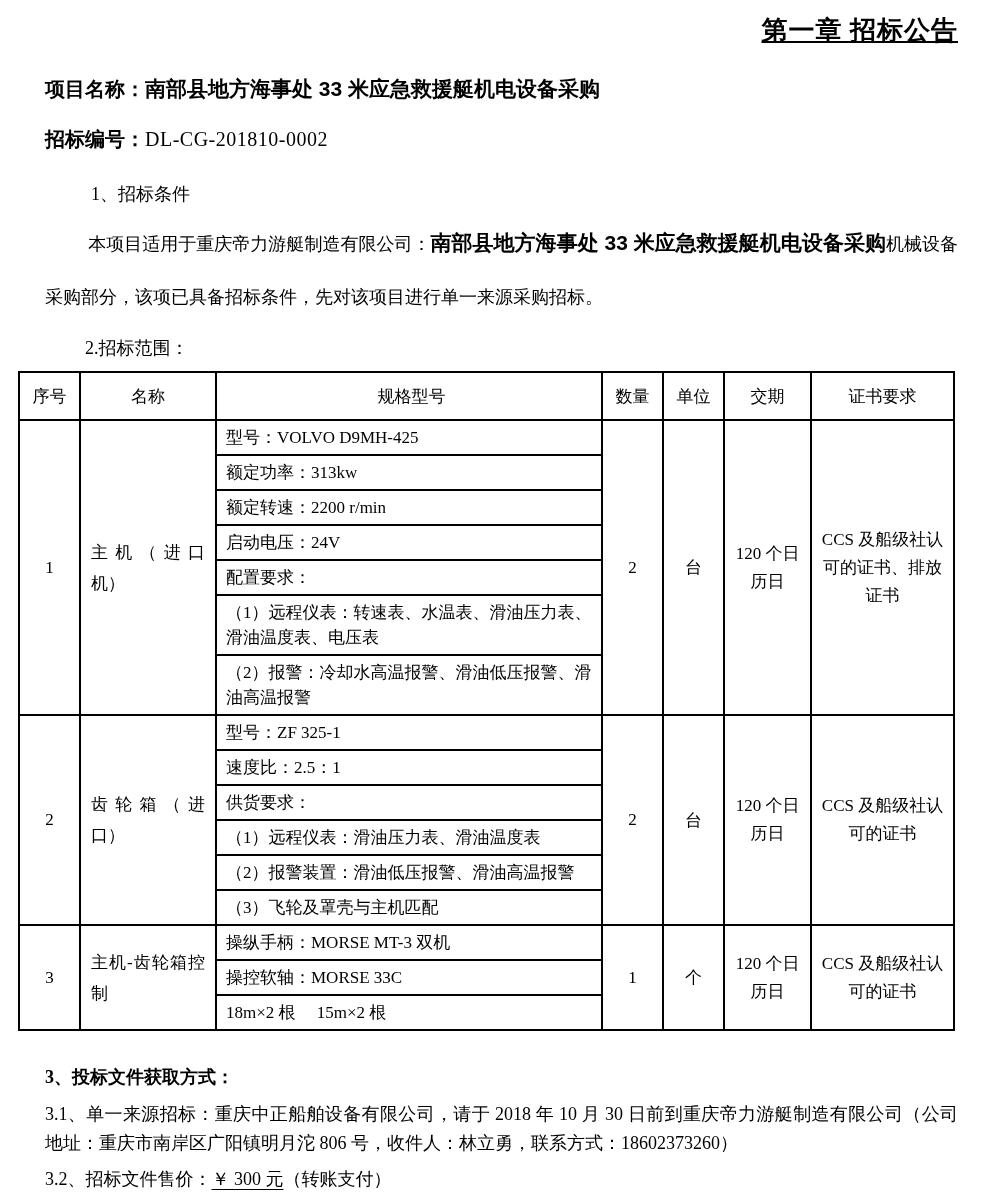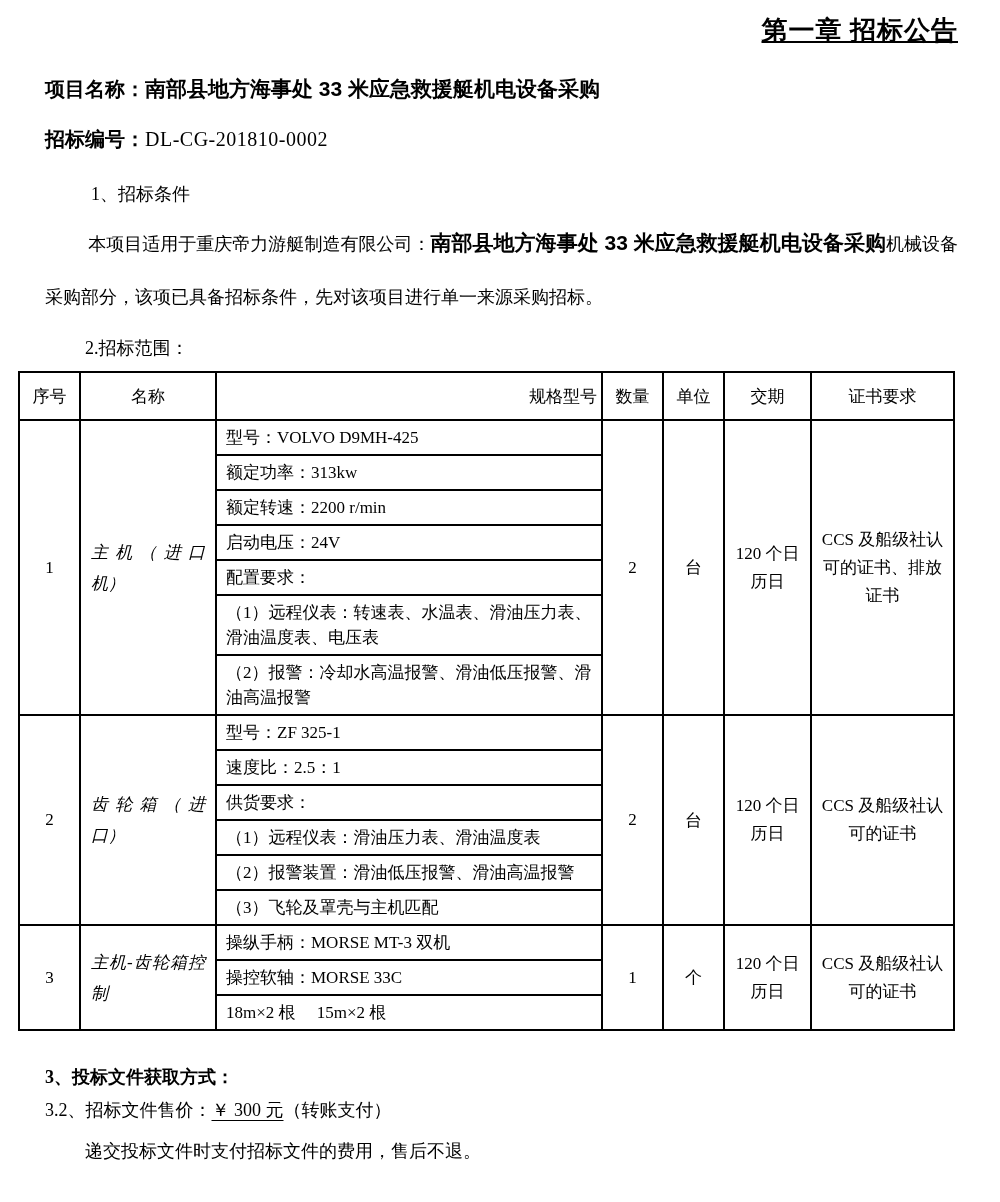--- a/index.html
+++ b/index.html
@@ -55,33 +55,32 @@
     border: 2px solid #000;
     font-size: 17px;
     font-weight: normal;
     vertical-align: middle;
   }
   .spec-table th {
     height: 48px;
     text-align: center;
     padding: 2px 4px;
   }
-  .spec-table th.th-spec { text-align: right; padding-left: 9px; border-radius: 13px; }
+  .spec-table th.th-spec { text-align: center; padding-left: 9px; border-radius: 13px; }
   td.c-seq, td.c-qty, td.c-unit { text-align: center; }
   td.c-delivery, td.c-cert {
     text-align: center;
     line-height: 28px;
     padding: 4px 6px;
   }
   td.c-name {
     text-align: justify;
     text-justify: inter-character;
     padding: 16px 10px;
     line-height: 31px;
-    font-style: italic;
   }
   td.c-spec {
     height: 18px;
     padding: 4px 4px 4px 9px;
     line-height: 25px;
     text-align: left;
   }
 
   .sec3-heading {
     margin-top: 34px;
@@ -212,20 +211,21 @@
           </tr>
           <tr>
             <td class="c-spec">18m×2 根　 15m×2 根</td>
           </tr>
         </tbody>
     </table>
   </div>
 
   <div class="sec3-heading">3、投标文件获取方式：</div>
 
+  <div class="sec3-item">3.1、单一来源招标：重庆中正船舶设备有限公司，请于 2018 年 10 月 30 日前到重庆帝力游艇制造有限公司（公司地址：重庆市南岸区广阳镇明月沱 806 号，收件人：林立勇，联系方式：18602373260）</div>
 
   <div class="sec3-price-line">
     <span>3.2、招标文件售价：</span><span class="underlined">￥ 300 元</span><span>（转账支付）</span>
   </div>
 
   <div class="sec3-note">递交投标文件时支付招标文件的费用，售后不退。</div>
 
 </div>
 
 </body></html>

